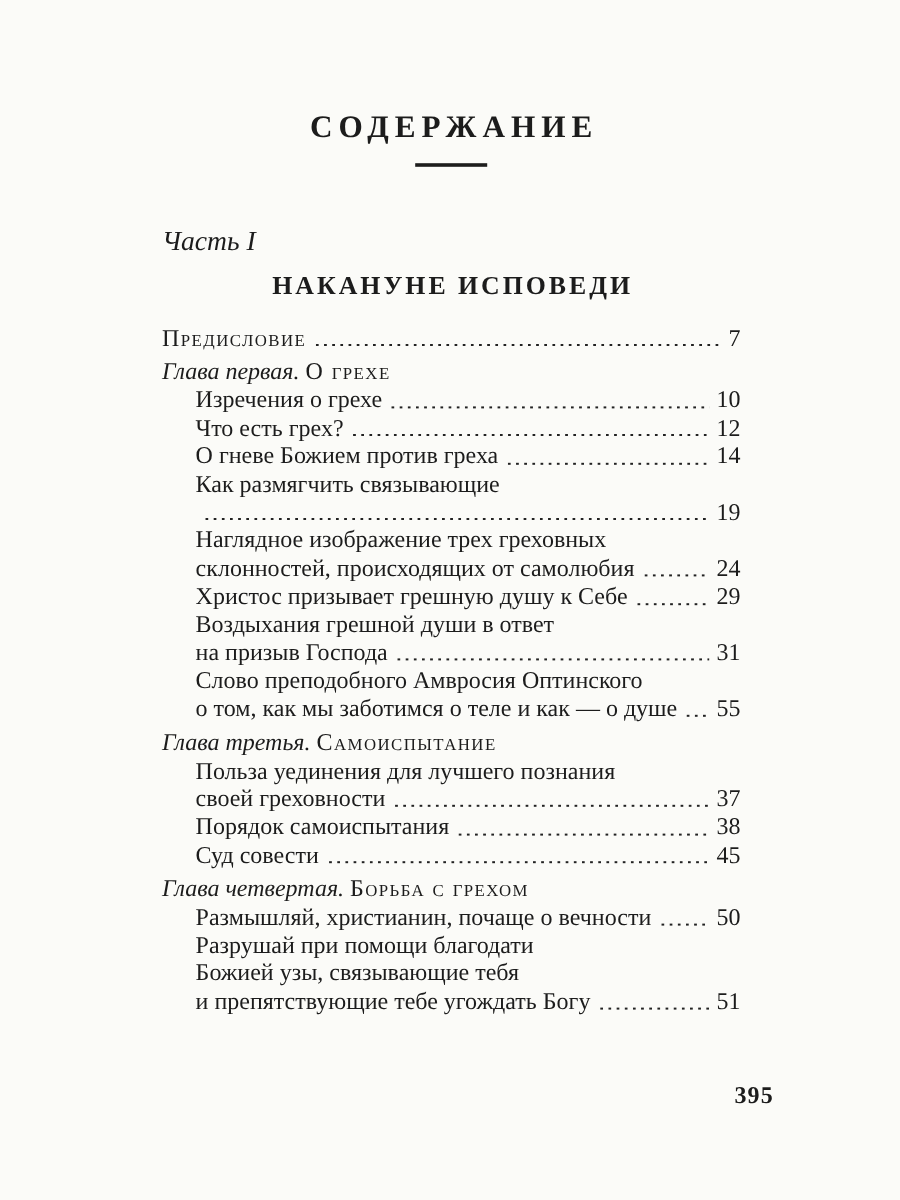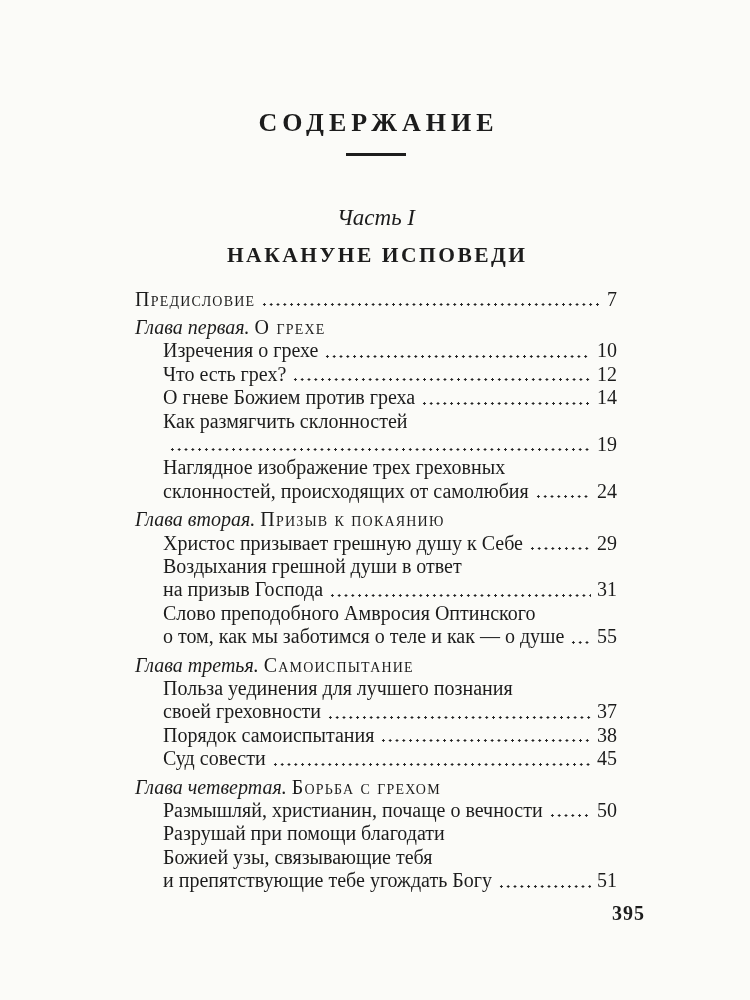--- a/index.html
+++ b/index.html
@@ -10,40 +10,39 @@
   }
   .page {
     position:relative;
     width:750px; height:1000px;
     background:#fbfbf8;
     color:#1c1c1c;
     overflow:hidden;
   }
   .content {
     position:absolute;
-    left:135px; top:107px;
+    left:135px; top:90px;
     width:482px;
   }
   .title {
     margin:0;
     text-align:center;
     font-size:26px;
     font-weight:700;
     letter-spacing:5px;
     padding-left:5px; 
     line-height:32px;
   }
   .rule {
     width:60px; height:2.5px;
     background:#1d1d1d;
     margin:14px auto 0;
   }
   .part-label {
     margin-top:48px;
-    text-align:center;
     font-style:italic;
     font-size:23px;
     line-height:27px;
   }
   .part-title {
     margin-top:11px;
     text-align:center;
     font-weight:700;
     font-size:21.5px;
     letter-spacing:2.5px;
@@ -135,42 +134,39 @@
       <div class="entry sub">
         <div class="line">
           <span class="txt">О гневе Божием против греха</span>
           <span class="leader"></span>
           <span class="pg">14</span>
         </div>
       </div>
 
       <div class="entry sub">
         <div class="line">
-          <span class="txt">Как размягчить склонностей</span>
+          <span class="txt">Как размягчить связывающие</span>
         </div>
         <div class="line">
           <span class="leader"></span>
           <span class="pg">19</span>
         </div>
       </div>
 
       <div class="entry sub">
         <div class="line">
           <span class="txt">Наглядное изображение трех греховных</span>
         </div>
         <div class="line">
           <span class="txt">склонностей, происходящих от самолюбия</span>
           <span class="leader"></span>
           <span class="pg">24</span>
         </div>
       </div>
 
-      <div class="entry chapter">
-        <span class="chap-it">Глава вторая.</span><span class="chap-sc">Призыв к покаянию</span>
-      </div>
 
       <div class="entry sub">
         <div class="line">
           <span class="txt">Христос призывает грешную душу к Себе</span>
           <span class="leader"></span>
           <span class="pg">29</span>
         </div>
       </div>
 
       <div class="entry sub">

